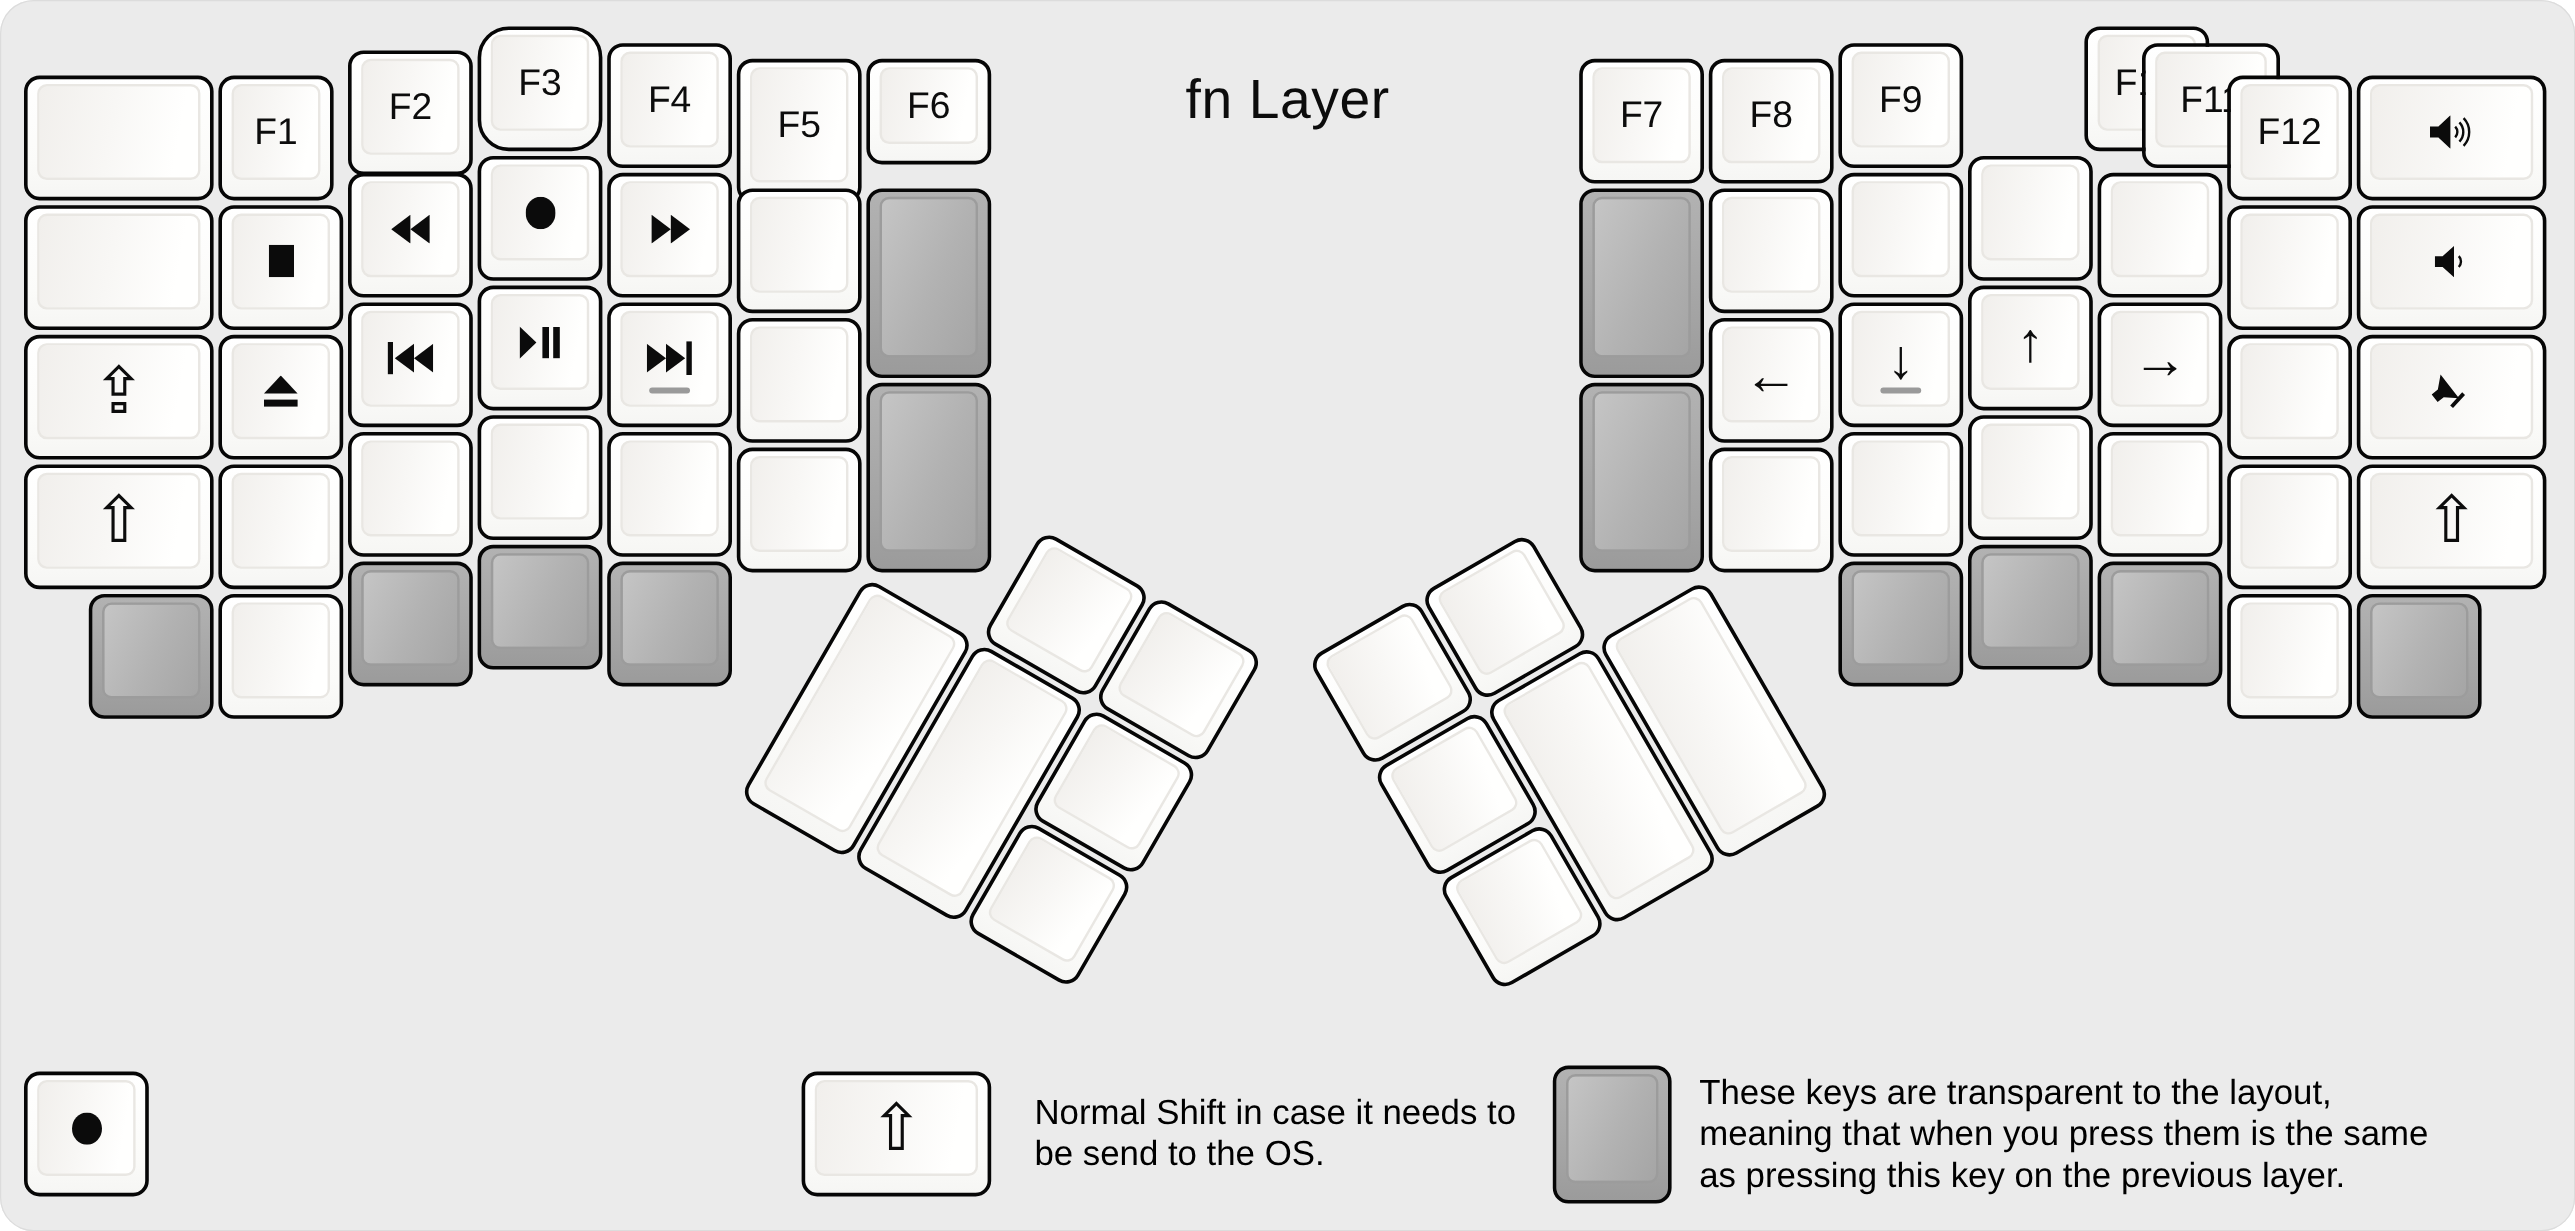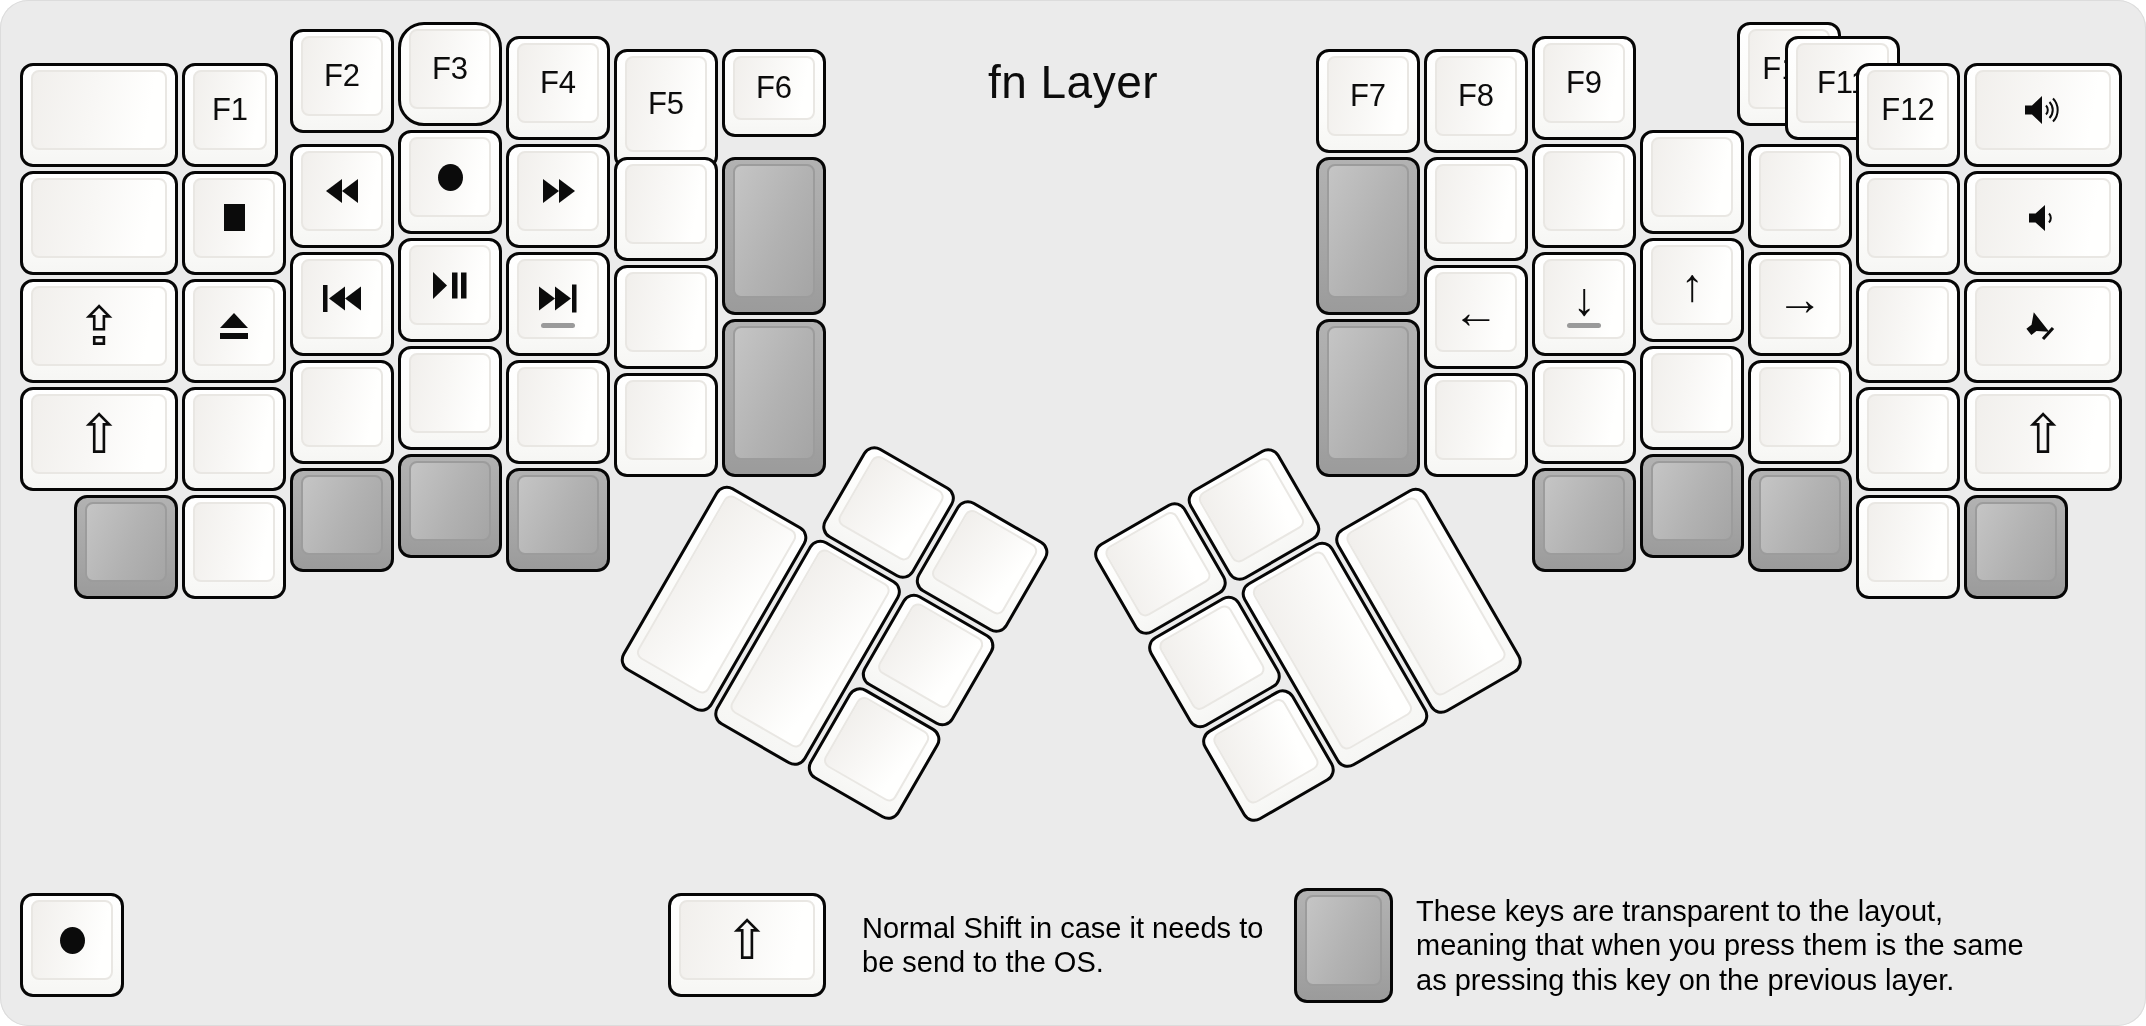--- a/index.html
+++ b/index.html
@@ -106,21 +106,21 @@
             <svg width="30" height="26" viewBox="0 0 30 26">
               <polygon points="15,0 29,15 1,15" fill="#0b0b0b"></polygon>
               <rect x="1" y="20" width="28" height="6" fill="#0b0b0b"></rect>
             </svg>
           </span>
         </div>
       </div>
       <div class="key white" style="left: 182px; top: 386.5px; width: 104px; height: 104px;">
         <div class="cap"></div>
       </div>
-      <div class="key white" style="left: 290px; top: 29px; width: 104px; height: 104px;">
+      <div class="key white" style="left: 290px; top: 42px; width: 104px; height: 104px;">
         <div class="cap">
           <span class="klabel">F2</span>
         </div>
       </div>
       <div class="key white" style="left: 290px; top: 143.5px; width: 104px; height: 104px;">
         <div class="cap">
           <span class="kicon">
             <svg width="33" height="24" viewBox="0 0 33 24">
               <polygon points="0,12 16,0 16,24" fill="#0b0b0b"></polygon>
               <polygon points="16,12 32,0 32,24" fill="#0b0b0b"></polygon>

